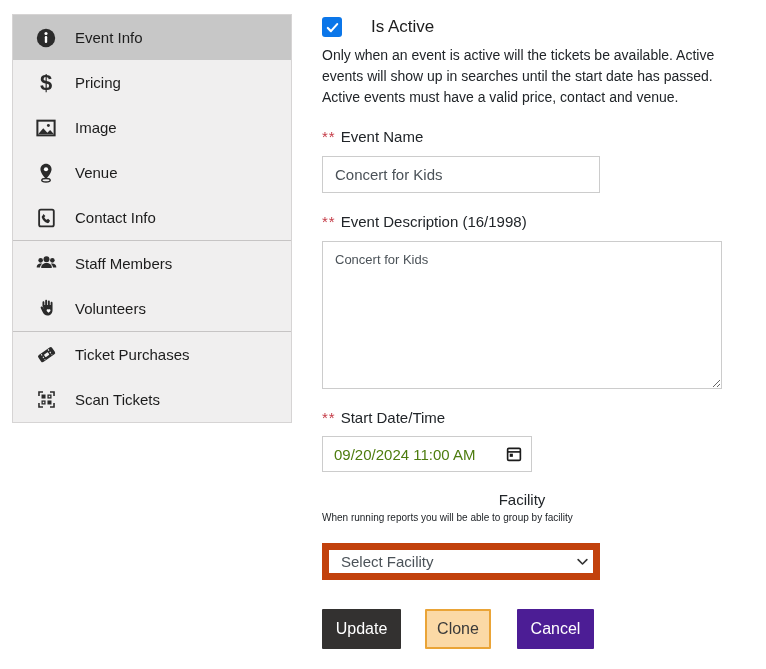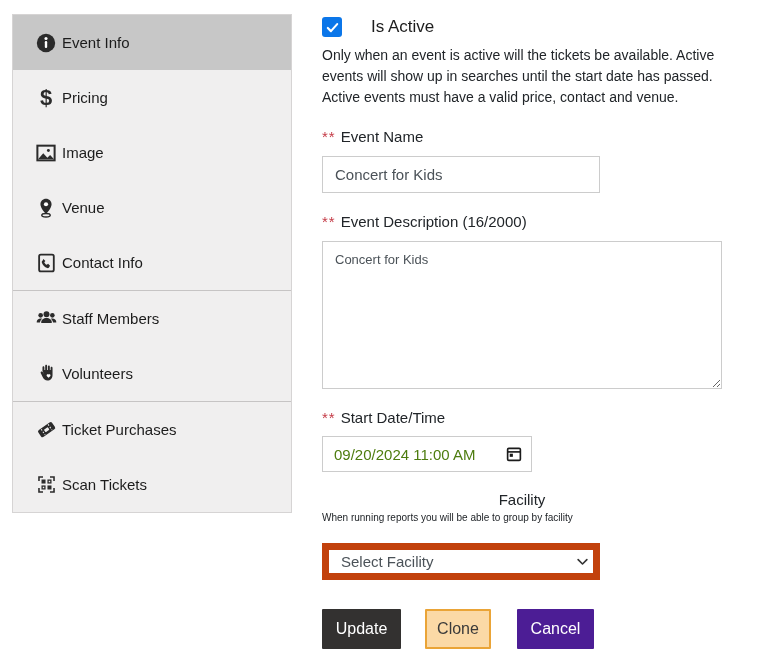--- a/index.html
+++ b/index.html
@@ -3,22 +3,22 @@
 <meta charset="utf-8">
 <style>
   * { margin:0; padding:0; box-sizing:border-box; }
   html,body { width:766px; height:669px; background:#fff; overflow:hidden;
     font-family:"Liberation Sans", sans-serif; color:#212529; }
 
   
   .sidebar { position:absolute; left:12px; top:14px; width:280px;
     background:#f0efef; border:1px solid #d6d4d4; }
   .side-group + .side-group { border-top:1px solid #c6c4c4; }
-  .side-item { height:55px; display:flex; align-items:center;
-    padding:0 10px 0 21px; gap:4px; font-size:15px; color:#1c1c1c; cursor:pointer; }
+  .side-item { height:45px; display:flex; align-items:center;
+    padding:0 10px 0 21px; gap:17px; font-size:15px; color:#1c1c1c; cursor:pointer; }
   .side-item.active { background:#c7c7c7; }
   .side-icon { width:24px; height:24px; flex:0 0 24px; display:flex;
     align-items:center; justify-content:center; }
   .dollar { font-size:22px; font-weight:600; color:#2b2b2b; line-height:1; }
 
   
   .main { position:absolute; left:322px; top:16px; width:400px; }
 
   .checkbox-row { display:flex; align-items:center; gap:29px; height:22px; }
   .checkbox { width:20px; height:20px; background:#0b76e9; border-radius:3px;
@@ -182,21 +182,21 @@
   </div>
 
   <p class="help-text">Only when an event is active will the tickets be available. Active events will show up in searches until the start date has passed. Active events must have a valid price, contact and venue.</p>
 
   <div class="field-label">
     <span class="req">**</span><span>Event Name</span>
   </div>
   <input class="text-input" type="text" value="Concert for Kids" style="">
 
   <div class="field-label">
-    <span class="req">**</span><span>Event Description (16/2000)</span>
+    <span class="req">**</span><span>Event Description (16/1998)</span>
   </div>
   <textarea class="textarea" style="">Concert for Kids</textarea>
 
   <div class="field-label">
     <span class="req">**</span><span>Start Date/Time</span>
   </div>
   <div class="date-wrap">
     <input class="date-input" type="text" value="09/20/2024 11:00 AM" style="">
     <span class="cal-icon">
       <svg width="18" height="18" viewBox="0 0 24 24">

